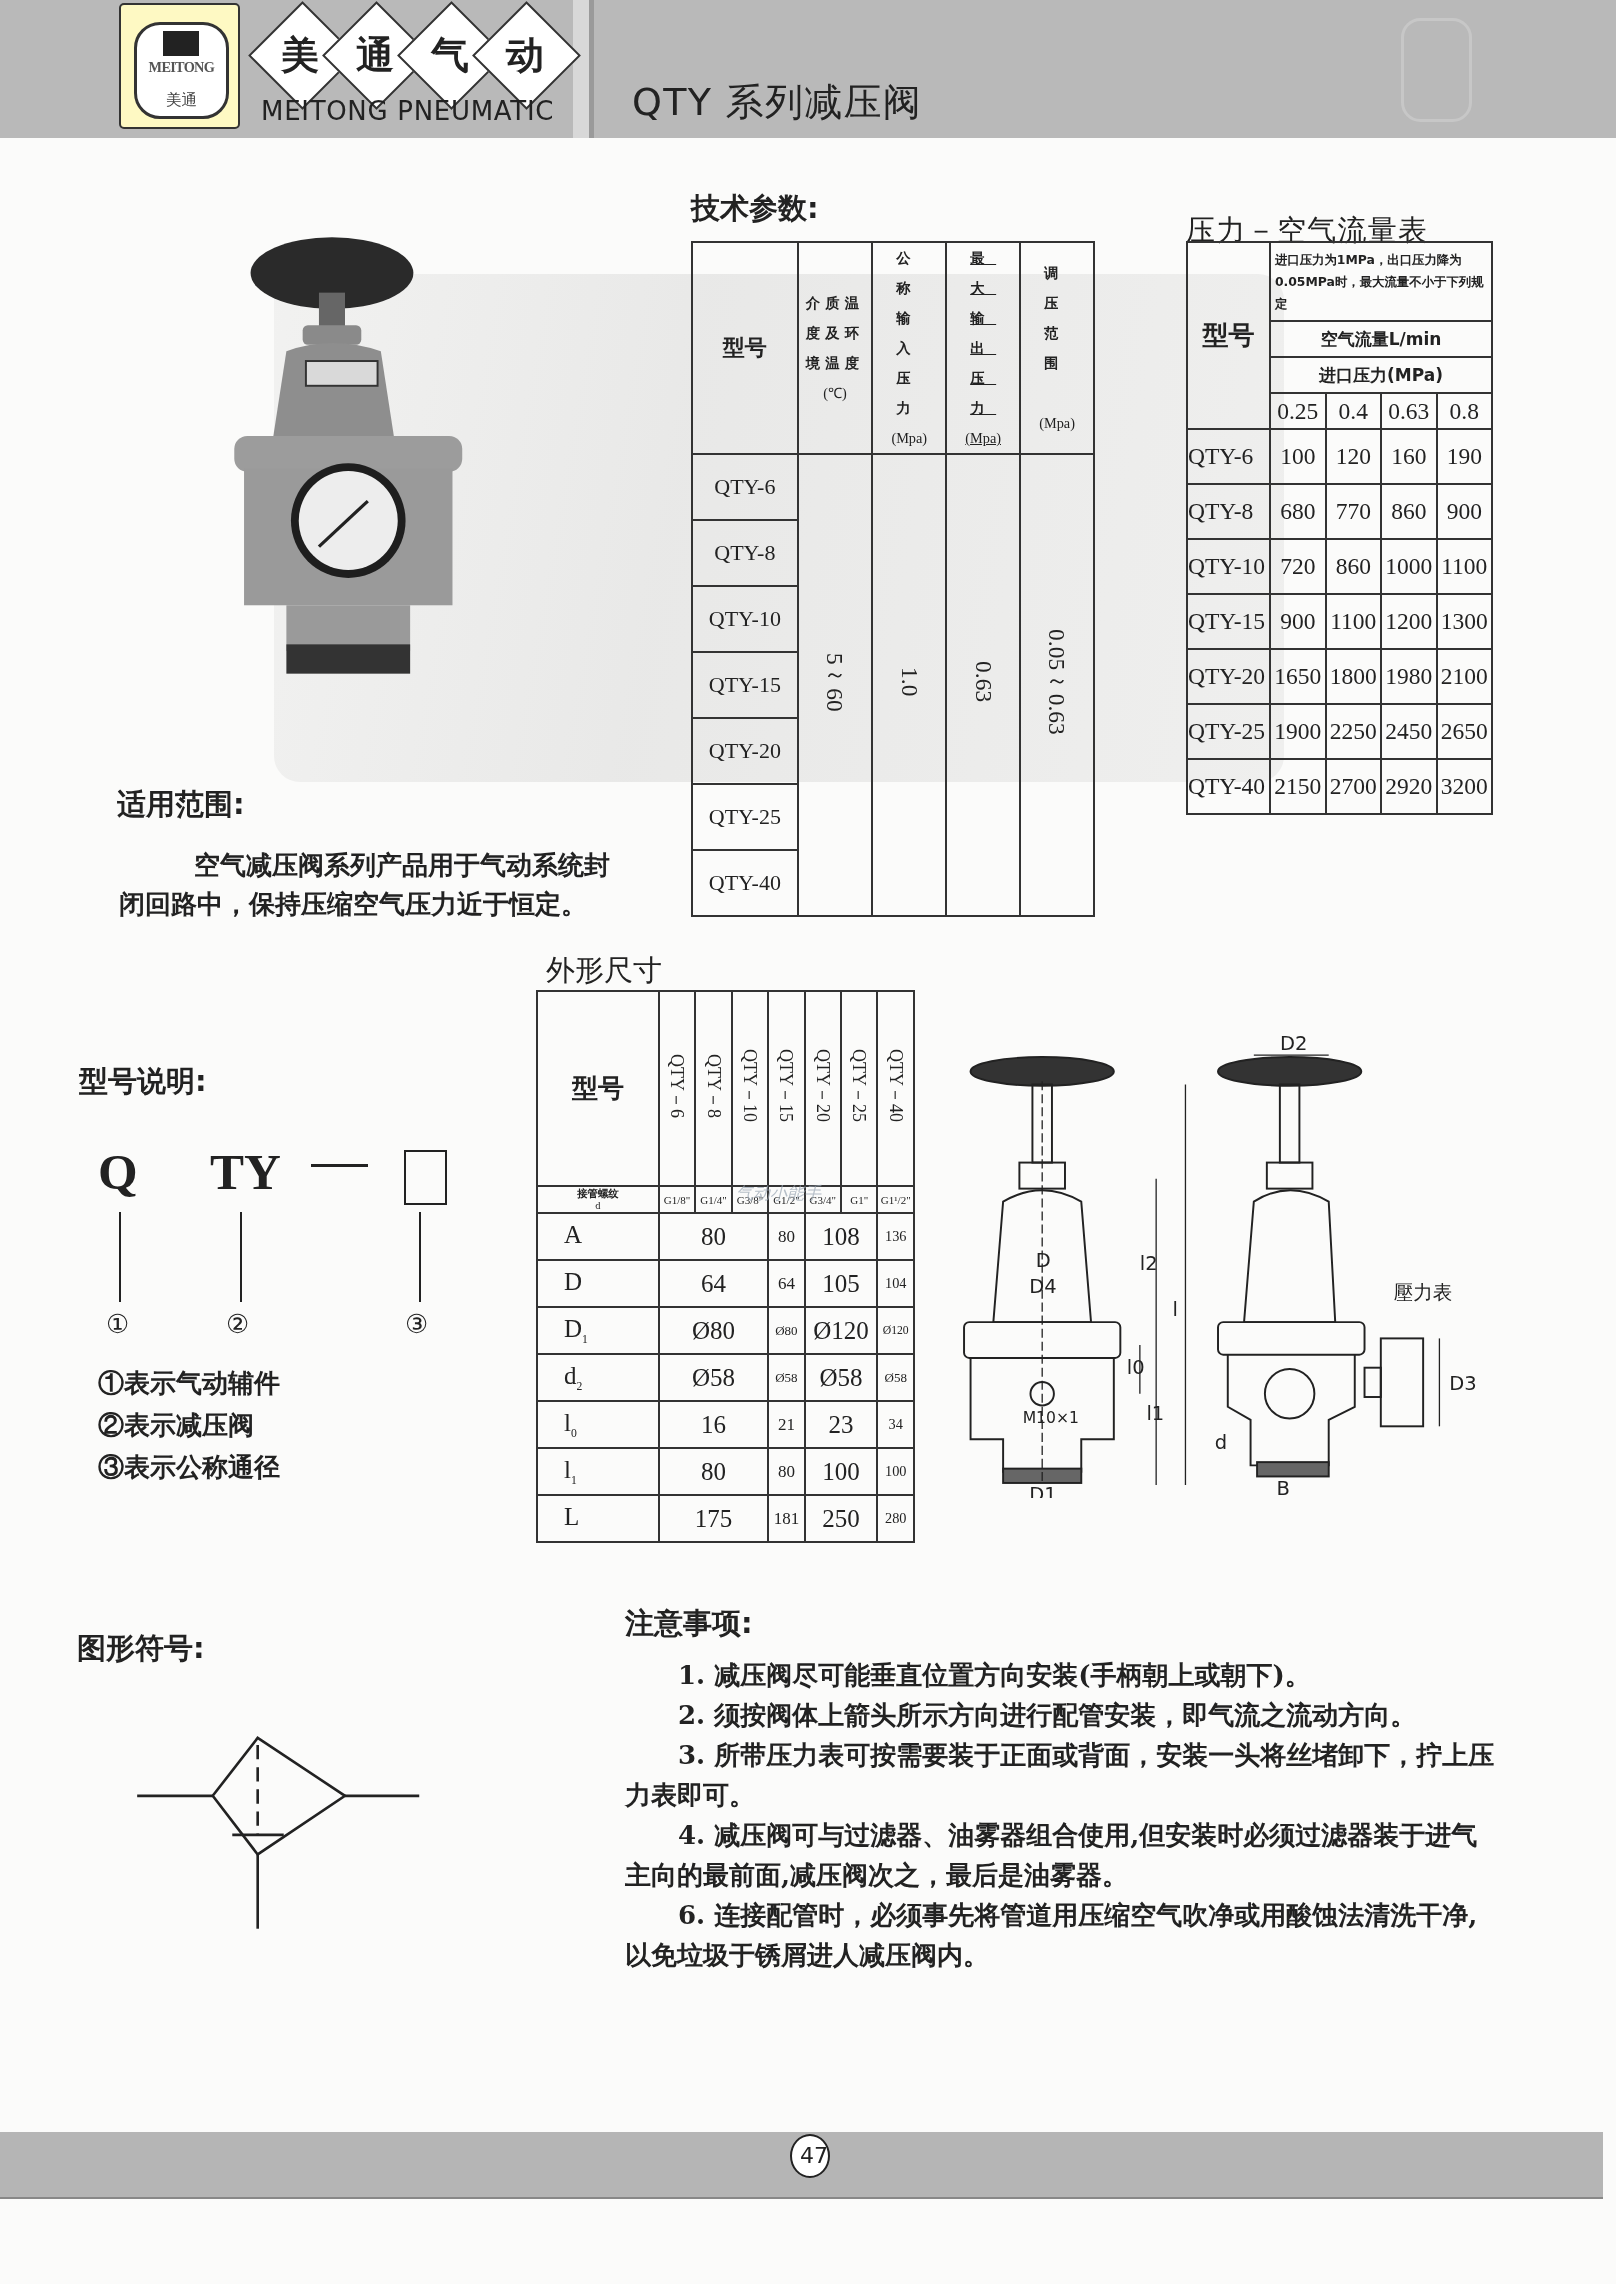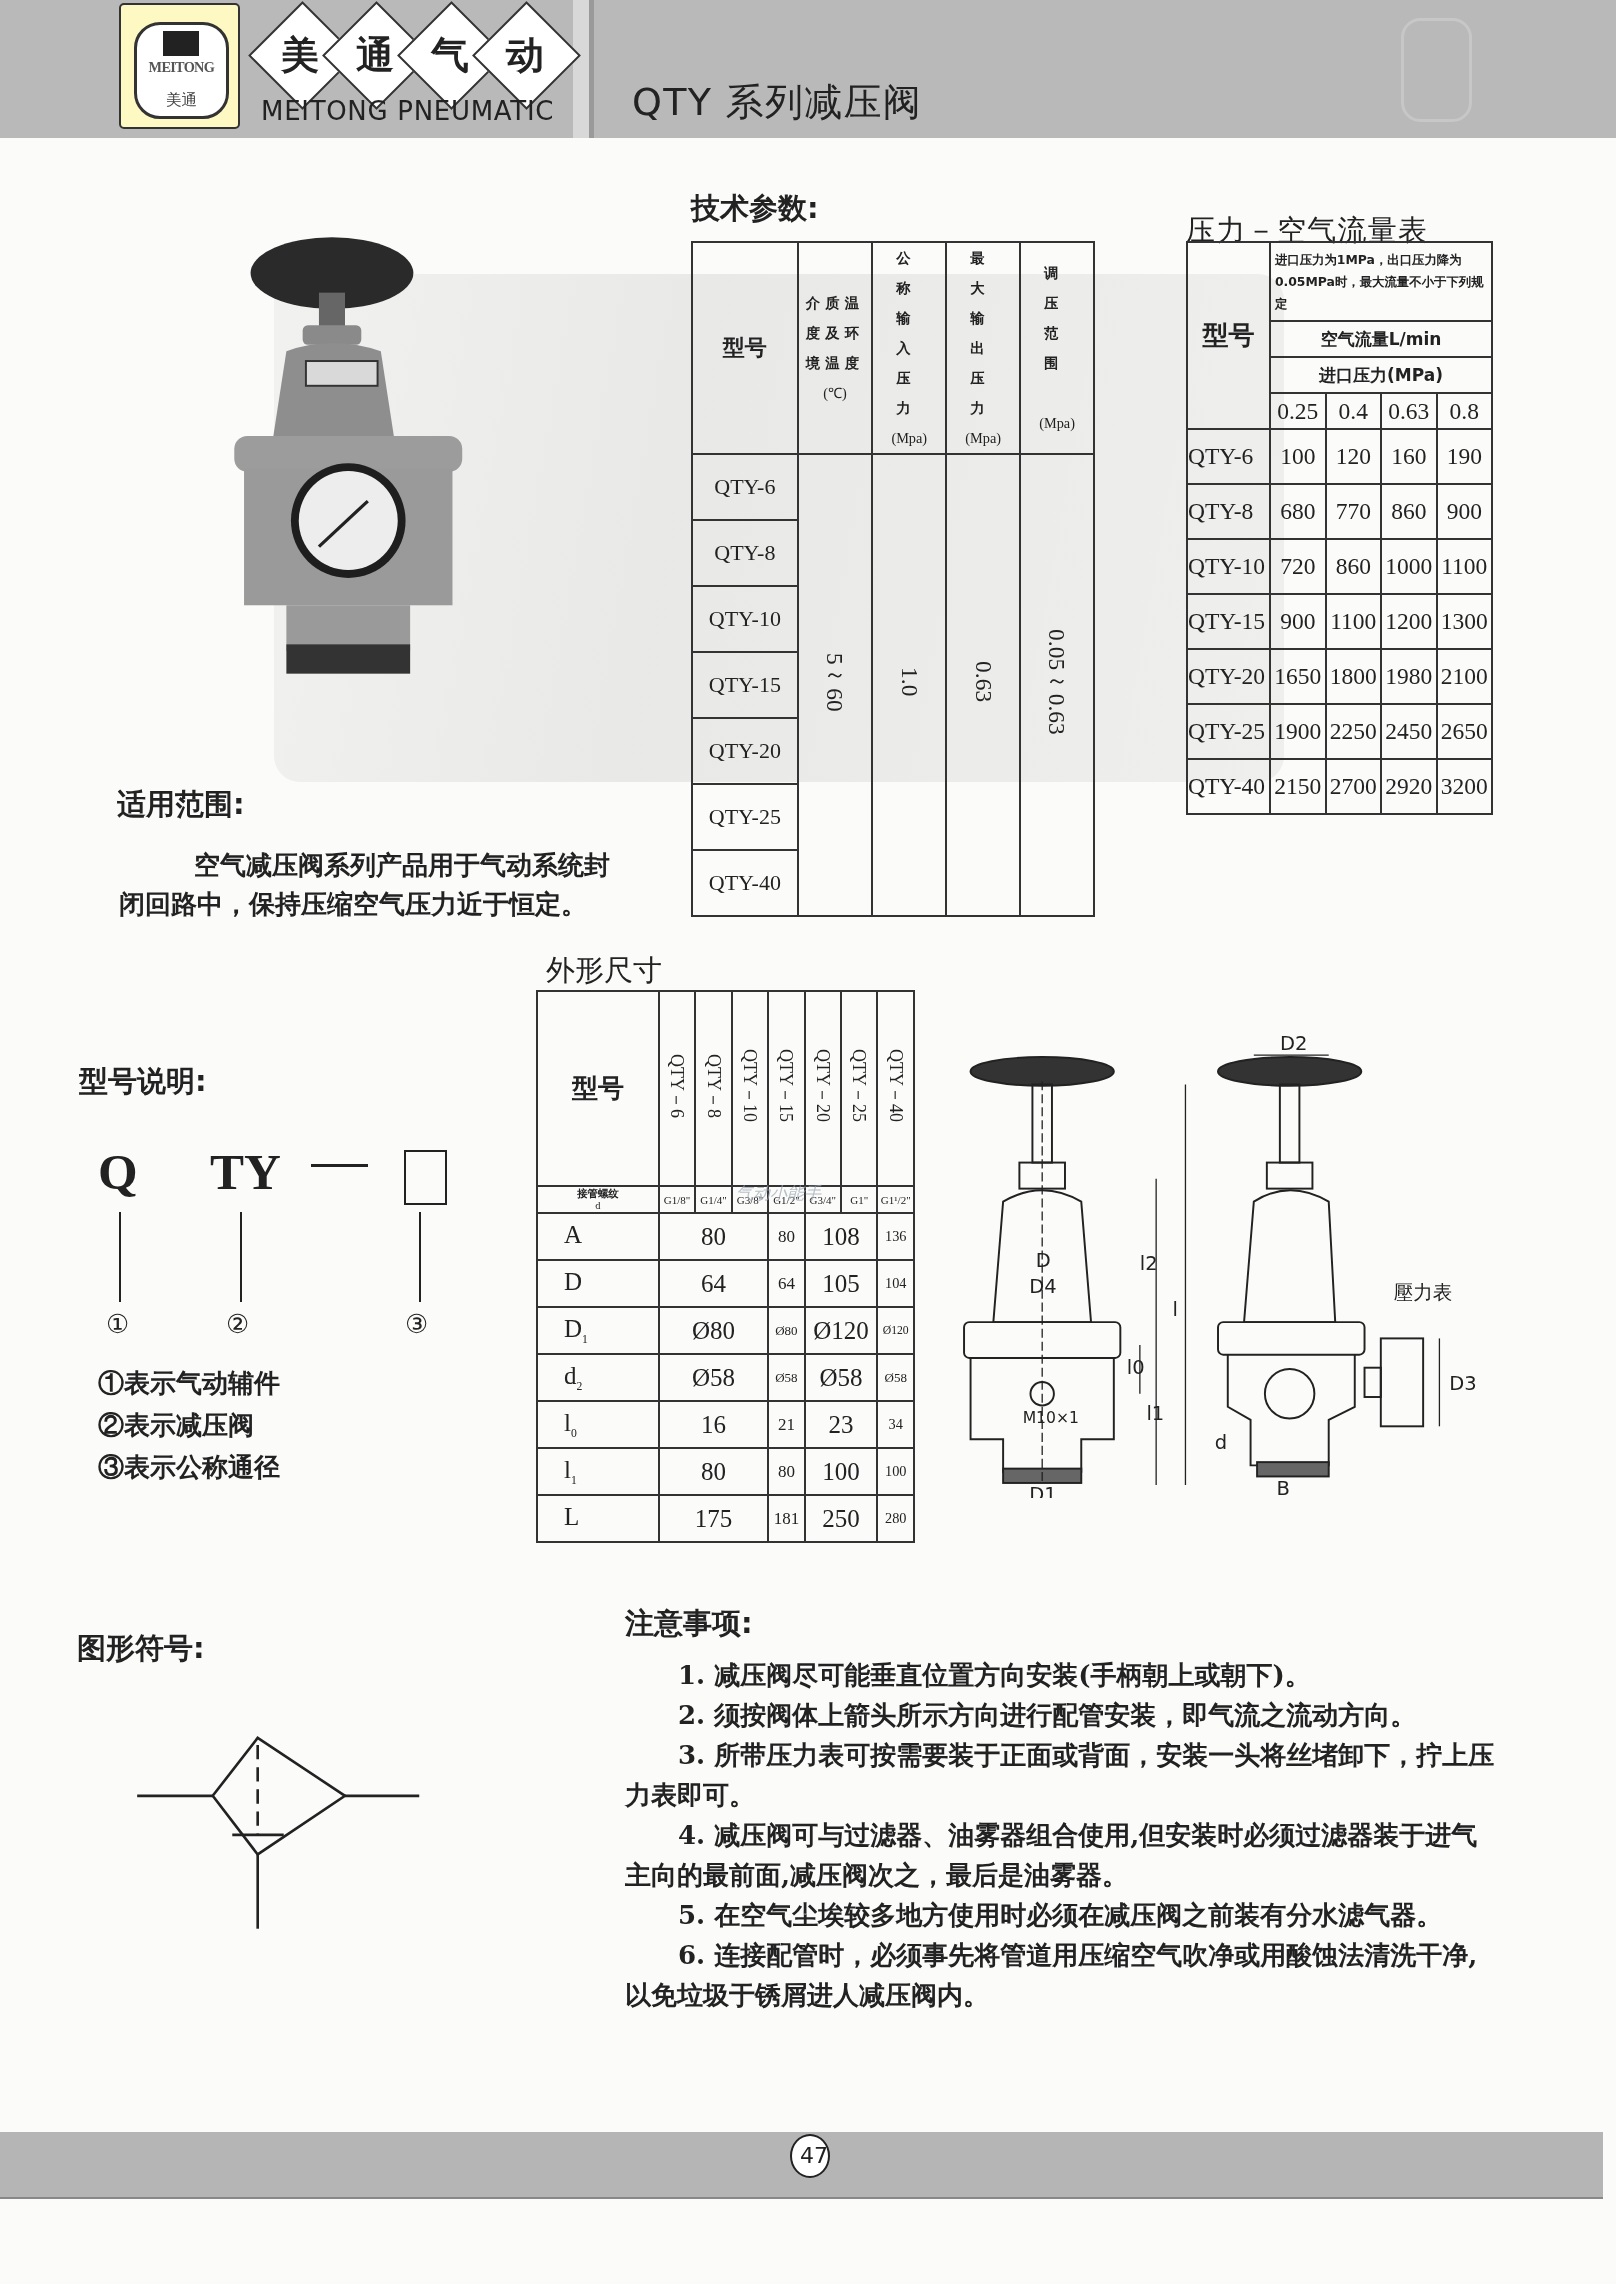--- a/index.html
+++ b/index.html
@@ -92,21 +92,21 @@
       <tr style="height:186px;">
     <td style="width:106px;font-family:'DejaVu Sans',sans-serif;font-size:22px;font-weight:bold;">型号</td>
     <td class="hcell" style="width:73px;">
       <div style="width:65px;margin:0 auto;letter-spacing:5.2px;">介质温度及环境温度</div>
       <div style="font-family:'Liberation Serif',serif;font-weight:normal;">(℃)</div>
     </td>
     <td class="hcell" style="width:73px;">
       <div style="width:46px;margin:0 auto;letter-spacing:11.7px;">公称输入压力</div>
       <div style="font-family:'Liberation Serif',serif;font-weight:normal;">(Mpa)</div>
     </td>
-    <td class="hcell" style="width:73px;">
+    <td class="hcell" style="width:73px;text-decoration:underline;">
       <div style="width:46px;margin:0 auto;letter-spacing:11.7px;">最大输出压力</div>
       <div style="font-family:'Liberation Serif',serif;font-weight:normal;">(Mpa)</div>
     </td>
     <td class="hcell" style="width:73px;">
       <div style="width:46px;margin:0 auto 30px;letter-spacing:11.7px;">调压范围</div>
       <div style="font-family:'Liberation Serif',serif;font-weight:normal;">(Mpa)</div>
     </td>
   </tr>
   <tr style="height:66px;">
     <td>QTY-6</td>
@@ -363,19 +363,18 @@
   <line x1="330" y1="176" x2="444" y2="176"></line>
   <line x1="196" y1="266" x2="196" y2="380"></line>
 </svg>
 
 <div class="abs h-sec" style="left:625px;top:1604px;">注意事项:</div>
 <div class="abs para" style="left:625px;top:1655px;width:873px;line-height:40px;">
   <div style="text-indent:53px;">1. 减压阀尽可能垂直位置方向安装(手柄朝上或朝下)。</div>
   <div style="text-indent:53px;">2. 须按阀体上箭头所示方向进行配管安装，即气流之流动方向。</div>
   <div style="text-indent:53px;">3. 所带压力表可按需要装于正面或背面，安装一头将丝堵卸下，拧上压力表即可。</div>
   <div style="text-indent:53px;">4. 减压阀可与过滤器、油雾器组合使用,但安装时必须过滤器装于进气主向的最前面,减压阀次之，最后是油雾器。</div>
-  <div style="text-indent:53px;">5. 在空气尘埃较多地方使用时必须在减压阀之前装有分水滤气器。</div>
   <div style="text-indent:53px;">6. 连接配管时，必须事先将管道用压缩空气吹净或用酸蚀法清洗干净,以免垃圾于锈屑进人减压阀内。</div>
 </div>
 
 <div class="abs footer-bar"></div>
 <div class="abs page-no">47</div>
 
 
 </body></html>

